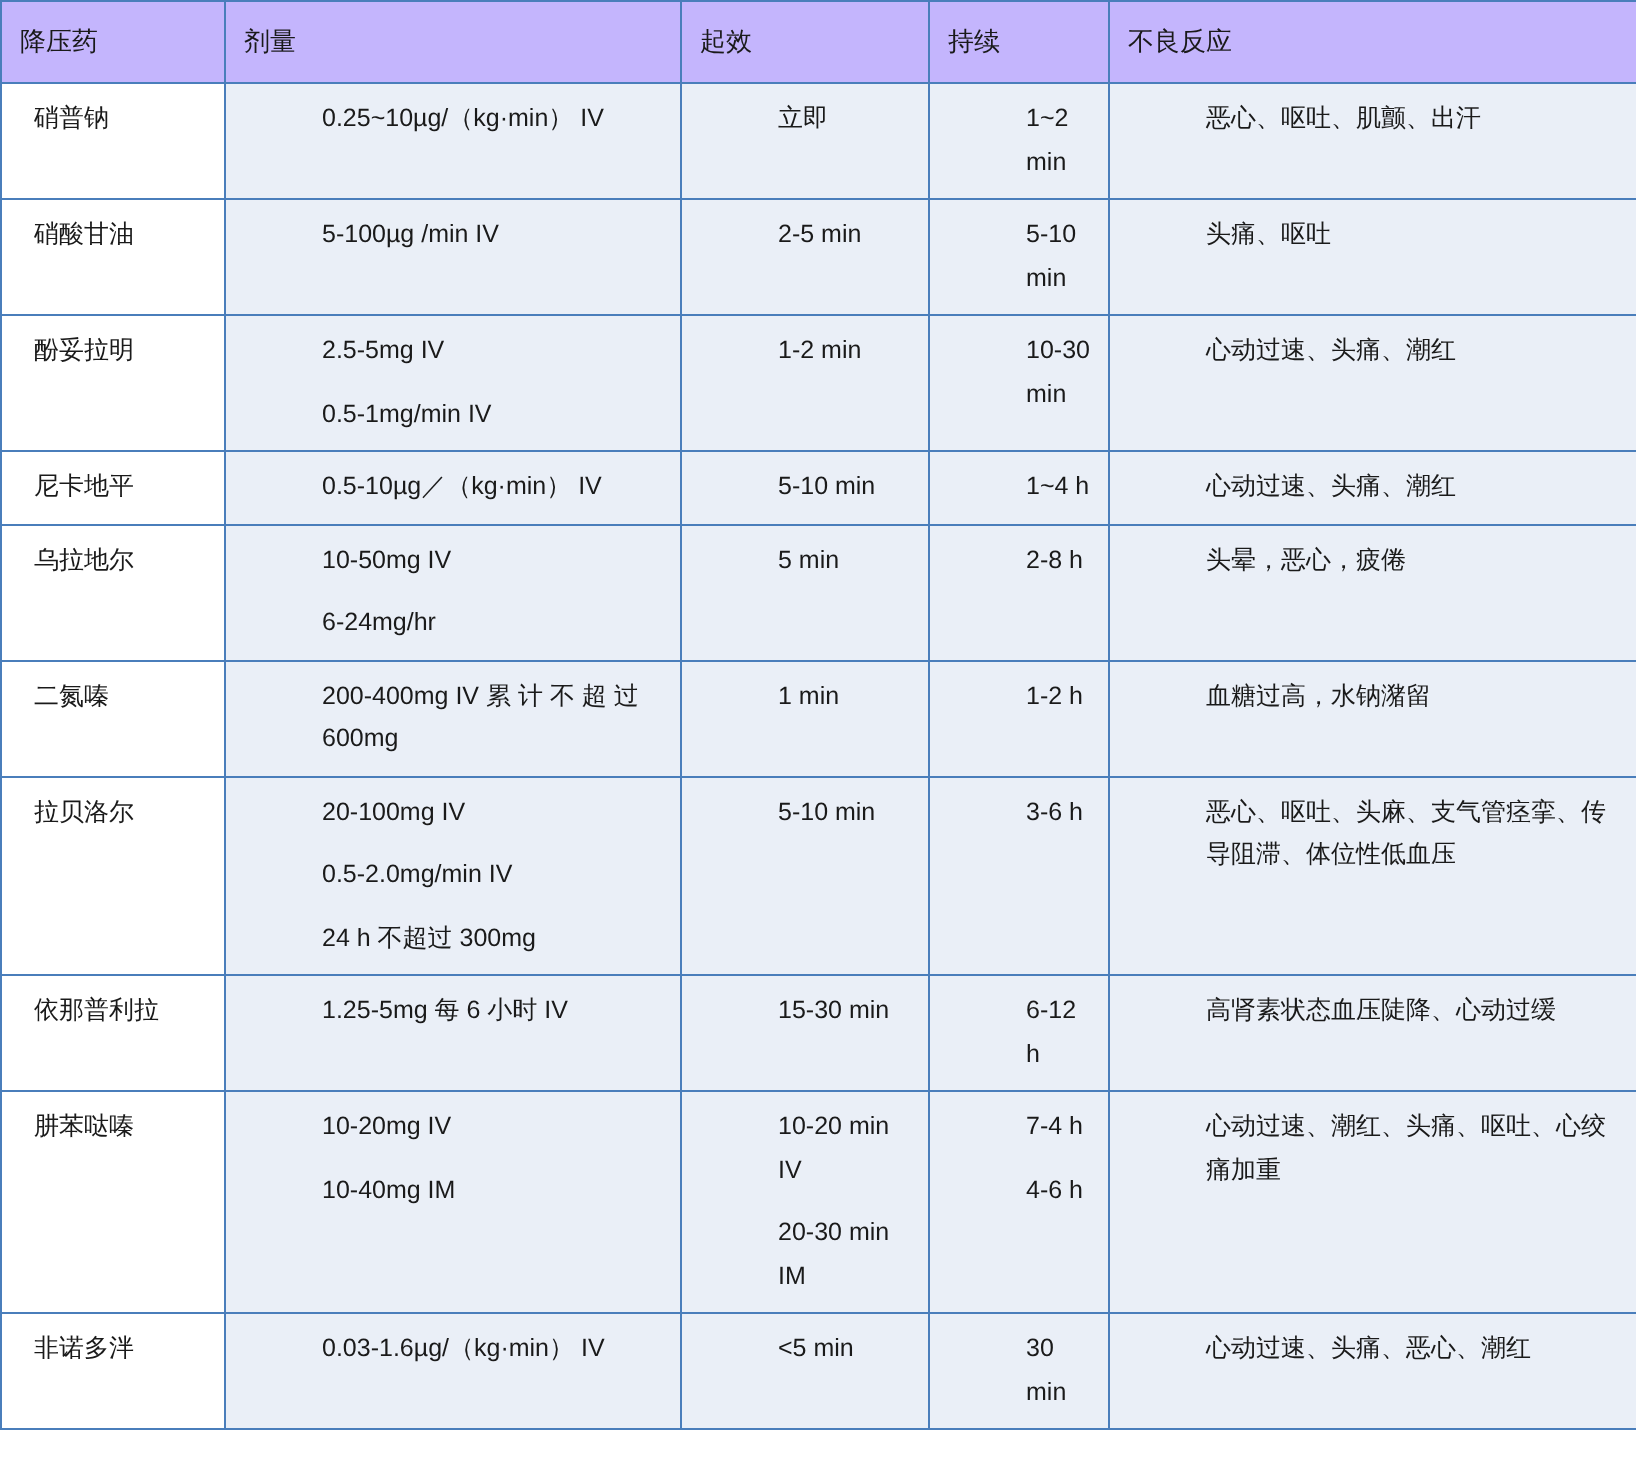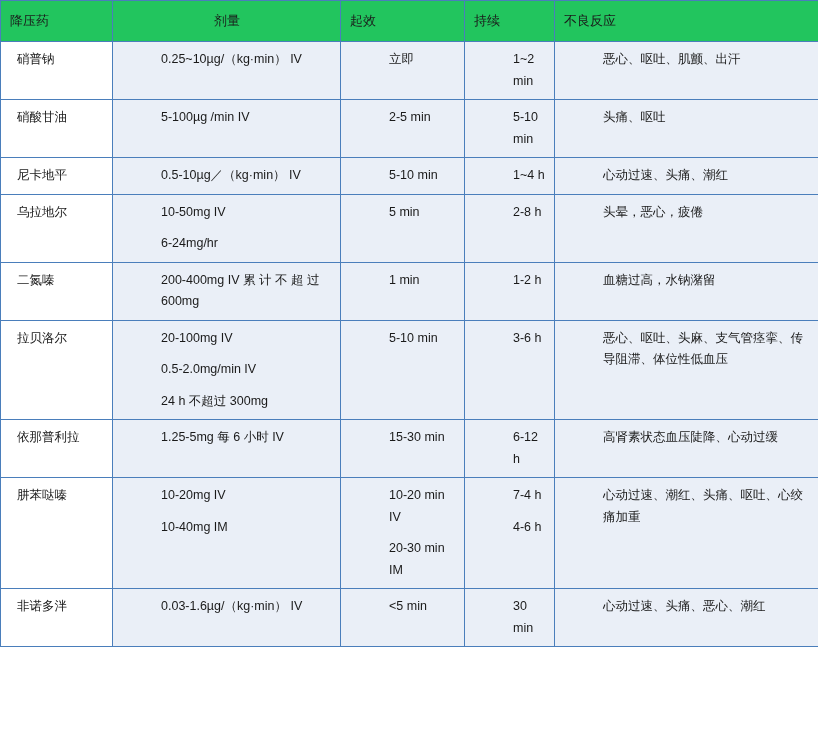--- a/index.html
+++ b/index.html
@@ -32,26 +32,26 @@
     vertical-align: top;
     padding: 7px 8px 7px 9px;
     font-size: 12.5px;
     line-height: 1.72;
     font-weight: normal;
     text-align: left;
     background: #ffffff;
     word-break: break-word;
   }
   table.drug-table thead th {
-    background: #22c55e;
+    background: #c4b5fd;
     font-size: 13px;
     padding-top: 9px;
     padding-bottom: 9px;
   }
-  table.drug-table thead th.h1 { text-align: center; }
+  table.drug-table thead th.h1 { text-align: left; }
   
   table.drug-table td.tint {
     background: #eaeff7;
   }
   table.drug-table tbody tr td:first-child {
     background: #ffffff;
     padding-left: 16px;
   }
   .cell-line {
     display: block;
@@ -106,20 +106,36 @@
           <span class="cell-line">2-5 min</span>
         </td>
         <td class="tint">
           <span class="cell-line">5-10 min</span>
         </td>
         <td class="tint">
           <span class="cell-line">头痛、呕吐</span>
         </td>
       </tr>
       <tr>
+        <td>酚妥拉明</td>
+        <td class="tint">
+          <span class="cell-line">2.5-5mg IV</span>
+          <span class="cell-line">0.5-1mg/min IV</span>
+        </td>
+        <td class="tint">
+          <span class="cell-line">1-2 min</span>
+        </td>
+        <td class="tint">
+          <span class="cell-line">10-30 min</span>
+        </td>
+        <td class="tint">
+          <span class="cell-line">心动过速、头痛、潮红</span>
+        </td>
+      </tr>
+      <tr>
         <td>尼卡地平</td>
         <td class="tint">
           <span class="cell-line">0.5-10µg／（kg·min） IV</span>
         </td>
         <td class="tint">
           <span class="cell-line">5-10 min</span>
         </td>
         <td class="tint">
           <span class="cell-line">1~4 h</span>
         </td>

